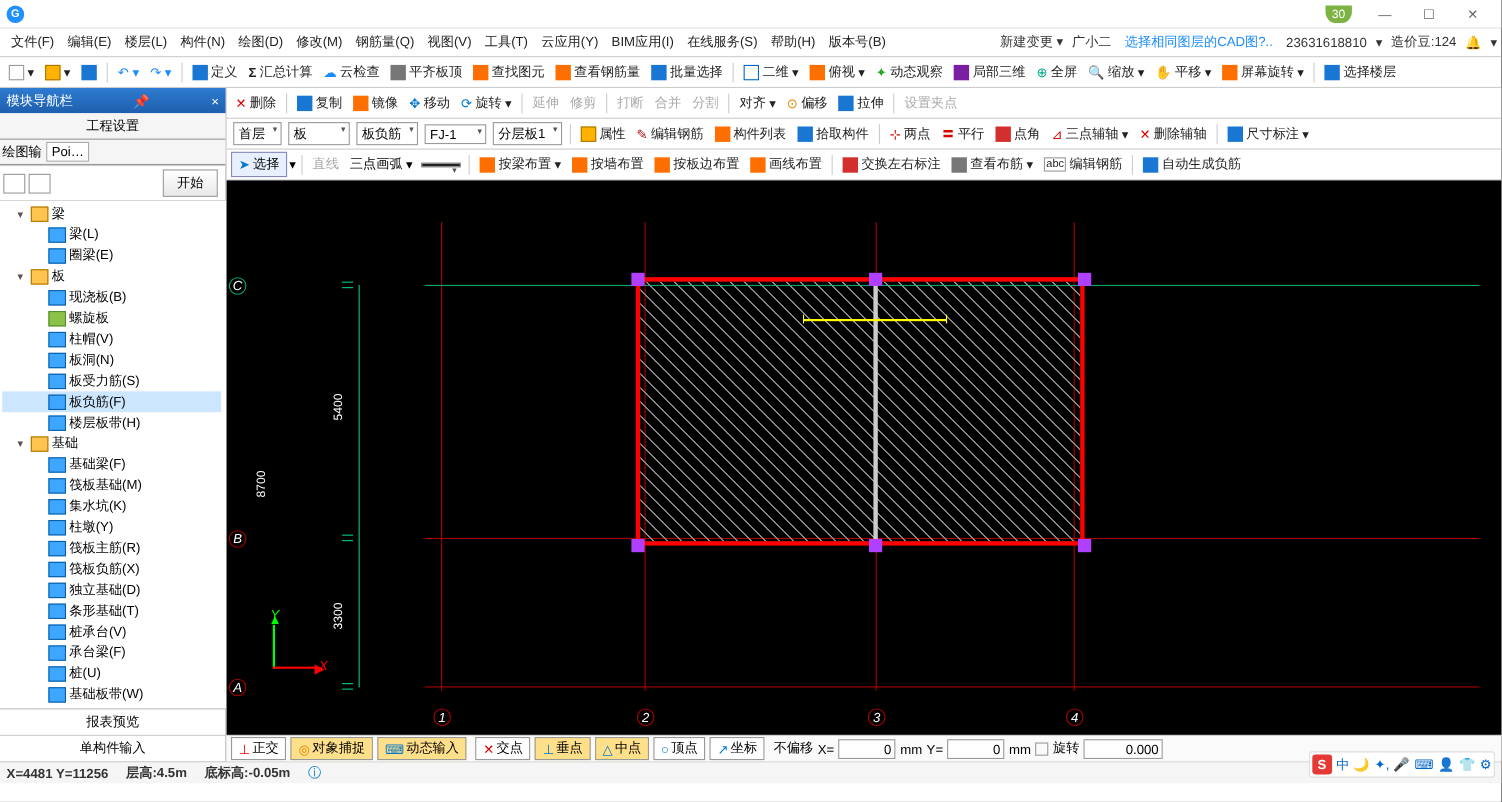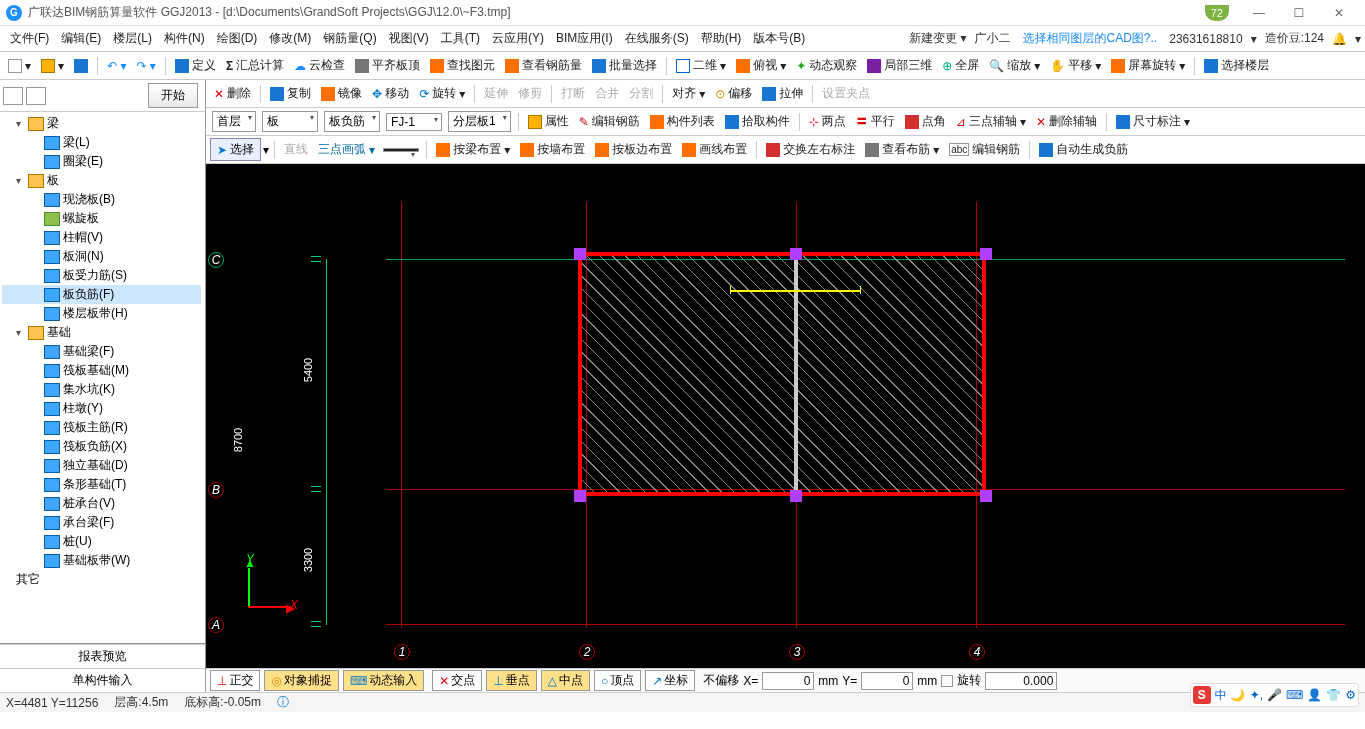--- a/index.html
+++ b/index.html
@@ -58,33 +58,32 @@
 .coord-axis { position:absolute; left:42px; bottom:60px; }
 .coord-axis .y { position:absolute; width:2px; height:40px; background:#0f0; bottom:0; left:0; }
 .coord-axis .x { position:absolute; height:2px; width:40px; background:#f00; bottom:0; left:0; }
 .dimtext { position:absolute; color:#fff; font-size:11px; transform:rotate(-90deg); }
 .statusbar-draw { height:24px; border-top:1px solid #ccc; background:#fafafa; display:flex; align-items:center; padding:0 4px; gap:4px; }
 .statusbar-draw .sbtn { border:1px solid #999; padding:1px 6px; cursor:pointer; background:#fff; display:flex; align-items:center; gap:2px; }
 .statusbar-draw .sbtn.active { background:#ffe08a; }
 .statusbar-draw .sinput { border:1px solid #999; width:52px; padding:1px 3px; text-align:right; background:#fff; }
 .statusbar-draw .checkbox { width:12px; height:12px; border:1px solid #999; display:inline-block; }
 .bottom-status { height:20px; background:#f5f5f5; border-top:1px solid #ccc; display:flex; align-items:center; padding:0 6px; gap:16px; color:#333; }
-.bottom-status .cell { white-space:nowrap; }
+.bottom-status .cell { white-space:nowrap;font-weight:bold; }
 .ime-bar { position:absolute; right:6px; bottom:22px; display:flex; gap:4px; align-items:center; background:#fff; padding:2px; border:1px solid #ddd; border-radius:3px; }
 .ime-bar .ime { width:18px; height:18px; border-radius:3px; }
 .sel-btn { border:1px solid #88b; background:#e8f0ff; padding:2px 6px; display:flex; align-items:center; gap:3px; }
 </style>
 </head>
 <body>
 
 <div class="titlebar">
   <span class="logo">G</span>
-  <span class="title">广联达BIM钢筋算量软件 GGJ2013 - [d:\Documents\GrandSoft Projects\GGJ\12.0\~F3.tmp]</span>
   <span class="spacer"></span>
-  <span class="badge">72</span>
+  <span class="badge">30</span>
   <span class="winbtn">—</span>
   <span class="winbtn">☐</span>
   <span class="winbtn">✕</span>
 </div>
 
 <div class="menubar">
   <span class="menu-item">文件(F)</span>
   <span class="menu-item">编辑(E)</span>
   <span class="menu-item">楼层(L)</span>
   <span class="menu-item">构件(N)</span>
@@ -166,20 +165,32 @@
   <span class="tbtn"><span class="i i-orange"></span><span>屏幕旋转</span> ▾</span>
   <span class="sep"></span>
   <span class="tbtn">
       <span class="i i-blue"></span>
       <span>选择楼层</span>
     </span>
 </div>
 
 <div class="content">
   <div class="leftpanel">
+    <div class="lp-header">
+      <span>模块导航栏</span>
+      <span class="pin">📌</span>
+      <span class="pin">×</span>
+    </div>
+    <div class="lp-tabs">
+      <div class="lp-tab">工程设置</div>
+      <div class="lp-row2">
+        <span>绘图输</span>
+        <span style="border:1px solid #aaa; padding:1px 4px; margin-left:4px; background:#fff">Poi…</span>
+      </div>
+    </div>
     <div class="lp-inputs">
       <span class="small"></span>
       <span class="small"></span>
       <span class="lp-btn">开始</span>
     </div>
     <div class="tree" id="tree">
         <div class="tree-item tree-indent-1">
           <span class="arrow">▾</span>
           <span class="ticon folder"></span>
           <span>梁</span>
@@ -409,21 +420,21 @@
 
     <div class="toolbar drawtools">
       <span class="sel-btn">
           <span style="color:#07c">➤</span>
           <span>选择</span>
         </span> ▾
       <span class="sep"></span>
       <span class="tbtn" style="color:#aaa">
           <span>直线</span>
         </span>
-      <span class="tbtn" style="color:#0369a1"><span>三点画弧</span> ▾</span>
+      <span class="tbtn" style="color:#000000"><span>三点画弧</span> ▾</span>
       <span class="combo" style="min-width:36px;background:#222"></span>
       <span class="sep"></span>
       <span class="tbtn"><span class="i i-orange"></span><span>按梁布置</span> ▾</span>
       <span class="tbtn">
           <span class="i i-orange"></span>
           <span>按墙布置</span>
         </span>
       <span class="tbtn">
           <span class="i i-orange"></span>
           <span>按板边布置</span>

